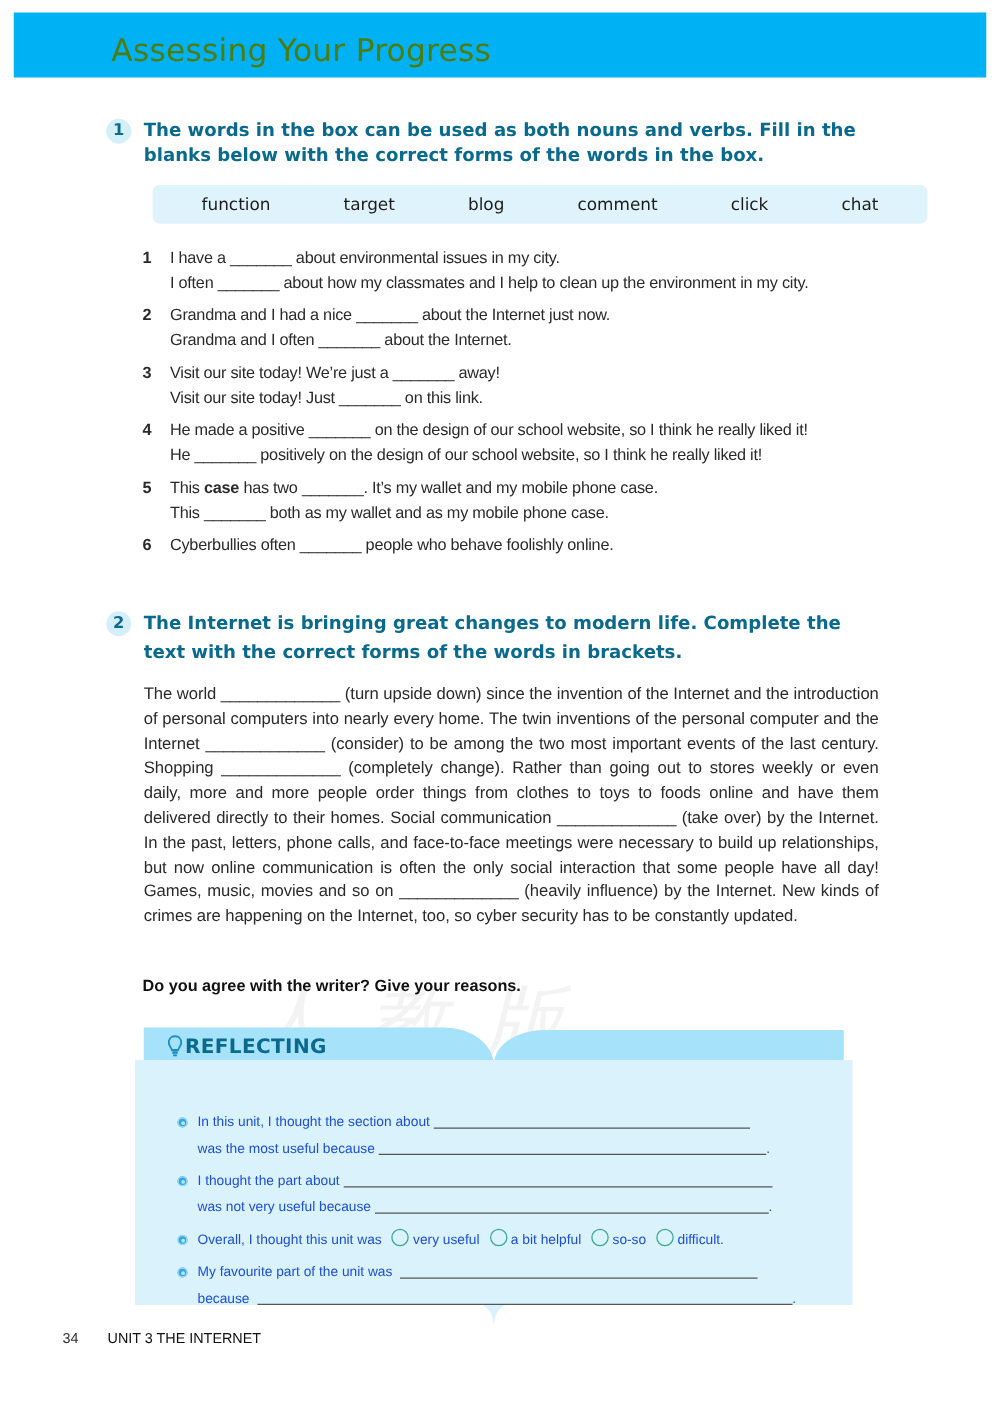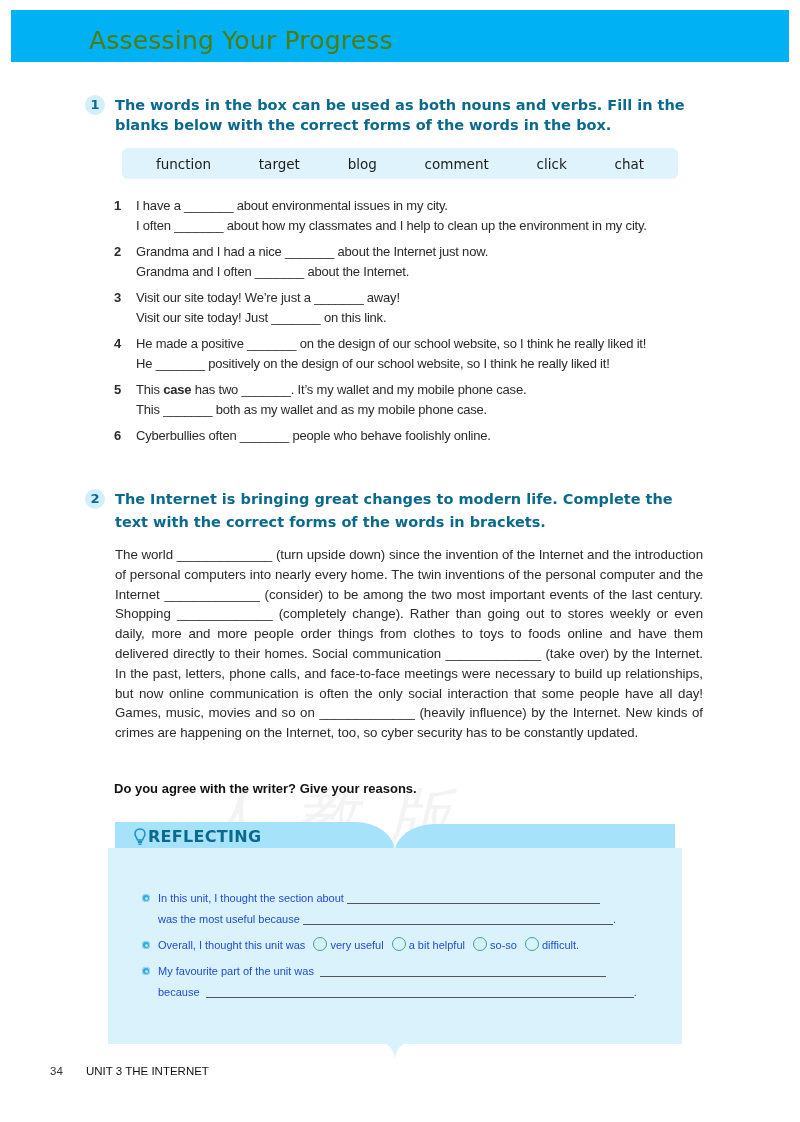--- a/index.html
+++ b/index.html
@@ -6,21 +6,21 @@
     body { width: 800px; height: 1122px; position: relative; overflow: hidden;
       font-family: "Liberation Sans", sans-serif; color: #2a2a2a; }
     .banner { position: absolute; left: 11px; top: 10px; width: 778px; height: 52px; background: #00b2f3; }
     .banner-title { position: absolute; left: 89px; top: 10px; height: 52px; line-height: 62px;
       font-family: "DejaVu Sans", sans-serif; font-size: 25px; color: #4d7c0f; letter-spacing: 0.2px; }
     .sec-head { position: absolute; left: 85px; width: 620px; font-family: "DejaVu Sans", sans-serif;
       font-weight: bold; font-size: 14.5px; line-height: 20px; color: #0a6a8e; }
     .sec-num { position: absolute; left: 0; top: 0; width: 20px; height: 20px; border-radius: 50%;
       background: #d4effa; color: #0a6a8e; text-align: center; line-height: 20px; font-size: 13px; }
     .sec-text { position: absolute; left: 30px; top: 0; width: 590px; }
-    .wordbox { position: absolute; left: 122px; top: 148px; width: 556px; height: 31px; background: #dff3fc;
+    .wordbox { position: absolute; left: 122px; top: 148px; width: 620px; height: 31px; background: #dff3fc;
       border-radius: 6px; display: flex; align-items: center; justify-content: space-around; padding: 0 10px; box-sizing: border-box; }
     .wordbox span { font-family: "DejaVu Sans", sans-serif; font-size: 13.5px; color: #1c1c1c; }
     .items { position: absolute; left: 114px; top: 196px; width: 580px; font-size: 13px; line-height: 19.5px; letter-spacing: -0.2px; }
     .item { position: relative; padding-left: 22px; margin-bottom: 7px; }
     .item-num { position: absolute; left: 0; top: 0; font-weight: bold; }
     .passage { position: absolute; left: 115px; top: 545px; width: 588px; font-size: 13.3px; line-height: 19.8px;
       text-align: justify; color: #2a2a2a; letter-spacing: -0.05px; }
     .question { position: absolute; left: 114px; top: 781px; font-size: 13px; font-weight: bold; color: #111; }
     .reflect-tab-left { position: absolute; left: 115px; top: 822px; width: 280px; height: 30px; background: #a6e2fa;
       border-top-right-radius: 40px 30px; }
@@ -123,20 +123,25 @@
 </div>
 
 <div class="r-items">
   <div class="r-item">
     <span class="bullet"></span>
     <div><span>In this unit, I thought the section about</span> <span class="line" style="width:253px;"></span></div>
     <div><span>was the most useful because</span> <span class="line" style="width:310px;"></span>.</div>
   </div>
   <div class="r-item">
     <span class="bullet"></span>
+    <div><span>I thought the part about</span> <span class="line" style="width:343px;"></span></div>
+    <div><span>was not very useful because</span> <span class="line" style="width:315px;"></span>.</div>
+  </div>
+  <div class="r-item">
+    <span class="bullet"></span>
     <div>
       <span>Overall, I thought this unit was</span>
       <span class="circ"></span><span>very useful</span>
       <span class="circ"></span><span>a bit helpful</span>
       <span class="circ"></span><span>so-so</span>
       <span class="circ"></span><span>difficult.</span>
     </div>
   </div>
   <div class="r-item">
     <span class="bullet"></span>

